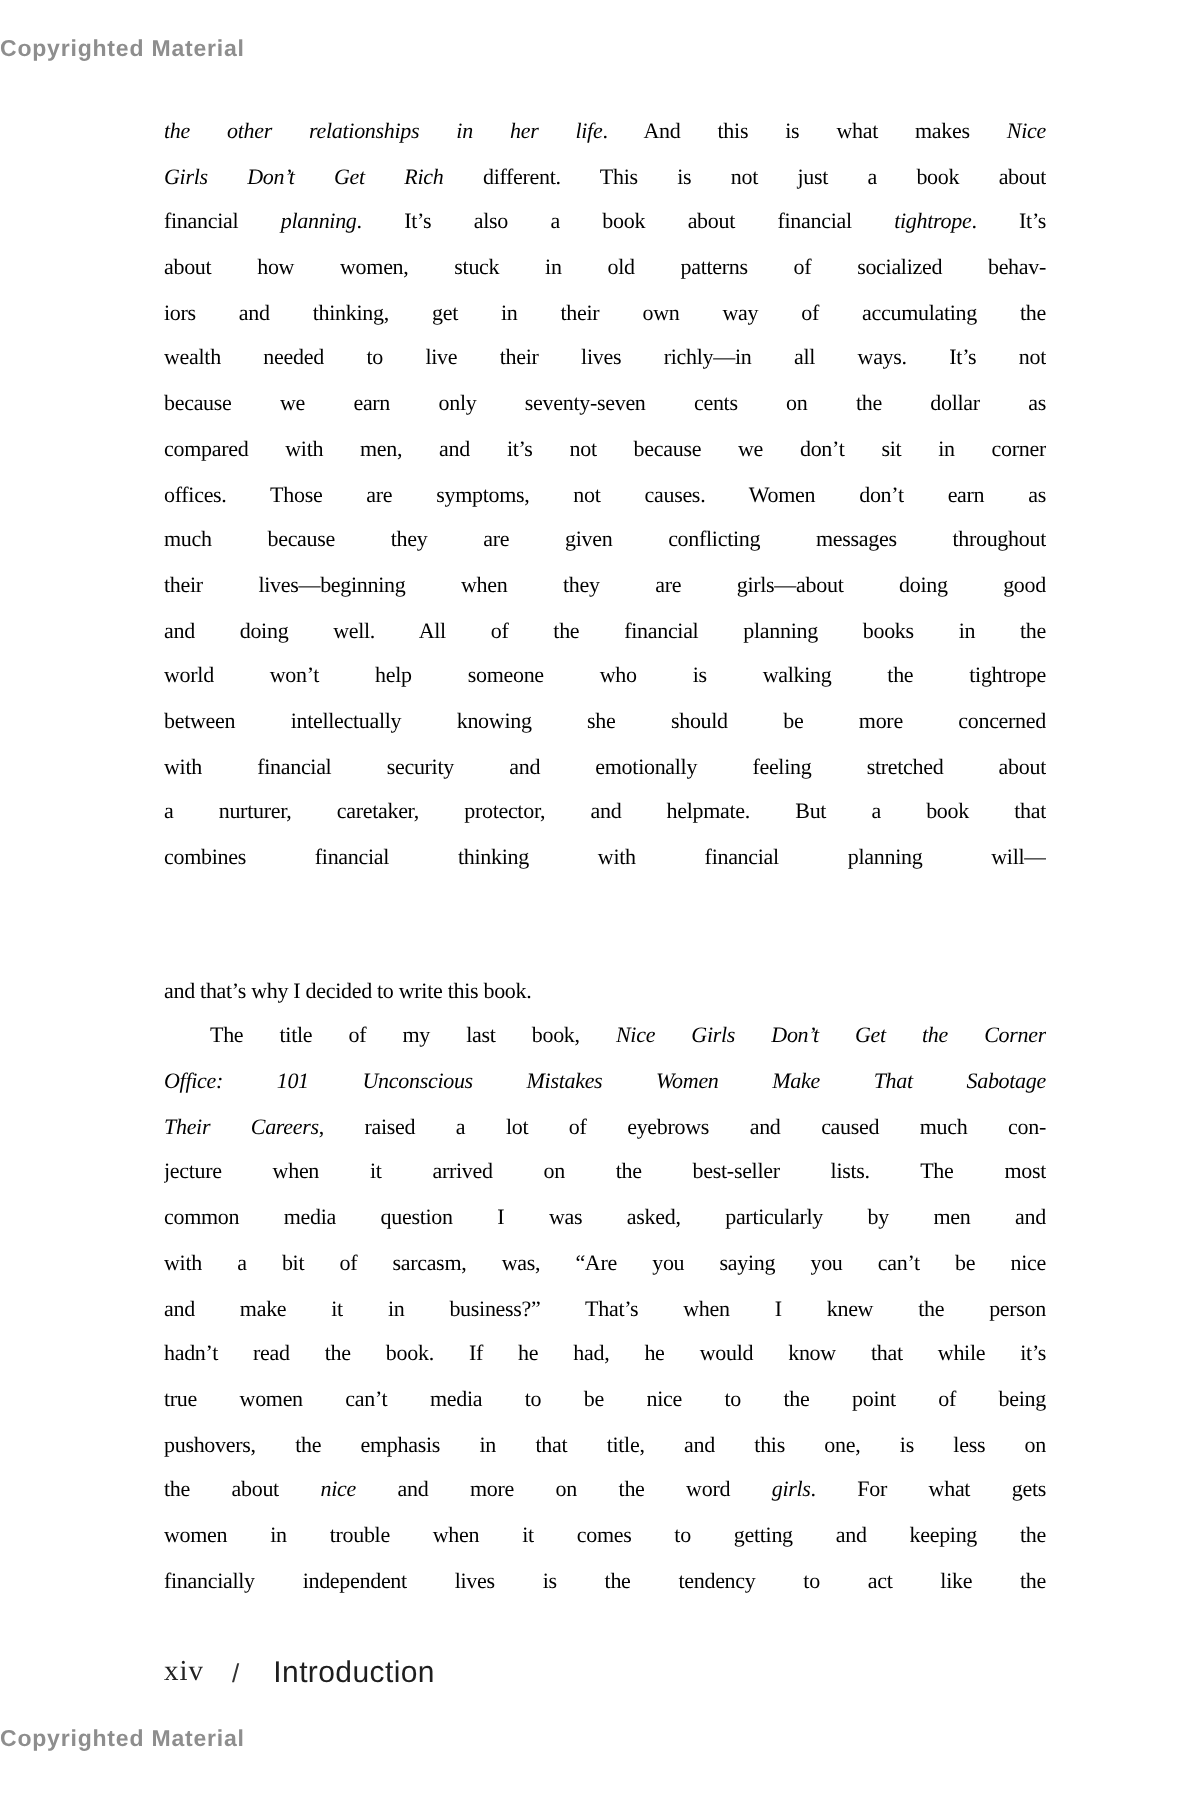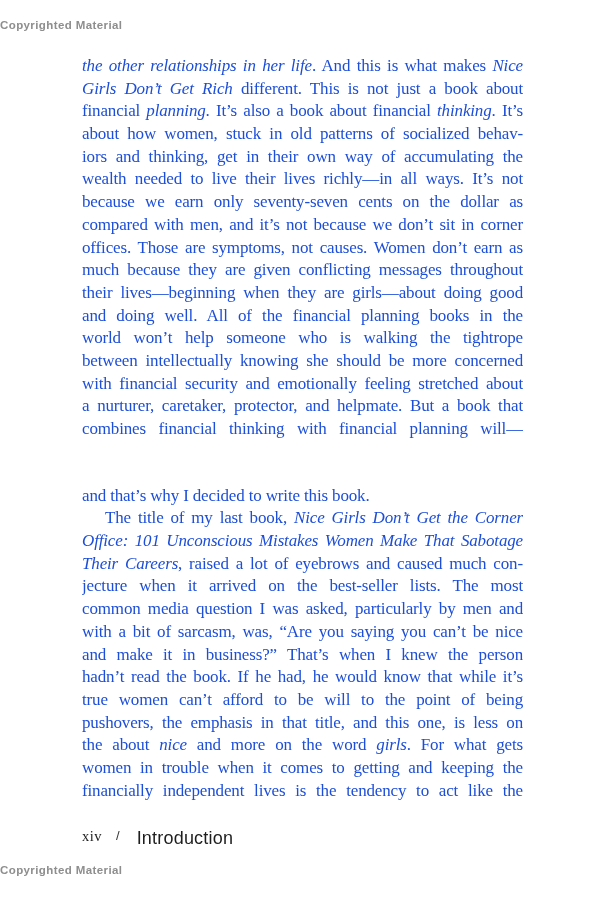--- a/index.html
+++ b/index.html
@@ -27,22 +27,22 @@
     color: #8e8e8e;
   }
   .copyright.top { top: 19px; }
   .copyright.bottom { top: 864px; }
 
   .body-text {
     position: absolute;
     left: 82px;
     top: 55px;
     width: 441px;
-    color: #1d4ed8;
-    font-size: 17px;
+    color: #000000;
+    font-size: 11px;
     letter-spacing: -0.15px;
   }
   .line {
     line-height: 22.7px;
     height: 22.7px;
     overflow: hidden;
     text-align: justify;
     text-align-last: justify;
     white-space: normal;
   }
@@ -55,53 +55,53 @@
   }
   .it {
     font-style: italic;
   }
 
   .footer {
     position: absolute;
     left: 82px;
     top: 828px;
     display: flex;
-    align-items: flex-start;
+    align-items: center;
     color: #222222;
   }
   .footer .page-num {
     font-family: "Liberation Serif", serif;
     font-size: 14.5px;
     letter-spacing: 0.5px;
   }
   .footer .sep {
     font-family: "Liberation Sans", sans-serif;
     font-size: 13px;
     margin-left: 14px;
     color: #333333;
   }
   .footer .section {
     font-family: "Liberation Sans", sans-serif;
-    font-size: 18px;
+    font-size: 15px;
     margin-left: 17px;
     letter-spacing: 0.2px;
     color: #1e1e1e;
   }
 </style>
 </head>
 <body>
 
 <div class="page">
 
   <div class="copyright top">Copyrighted Material</div>
 
   <div class="body-text">
       <div class="line"><span class="it">the other relationships in her life</span><span>. And this is what makes </span><span class="it">Nice</span></div>
       <div class="line"><span class="it">Girls Don’t Get Rich</span><span> different. This is not just a book about</span></div>
-      <div class="line"><span>financial </span><span class="it">planning</span><span>. It’s also a book about financial </span><span class="it">thinking</span><span>. It’s</span></div>
+      <div class="line"><span>financial </span><span class="it">planning</span><span>. It’s also a book about financial </span><span class="it">tightrope</span><span>. It’s</span></div>
       <div class="line"><span>about how women, stuck in old patterns of socialized behav-</span></div>
       <div class="line"><span>iors and thinking, get in their own way of accumulating the</span></div>
       <div class="line"><span>wealth needed to live their lives richly—in all ways. It’s not</span></div>
       <div class="line"><span>because we earn only seventy-seven cents on the dollar as</span></div>
       <div class="line"><span>compared with men, and it’s not because we don’t sit in corner</span></div>
       <div class="line"><span>offices. Those are symptoms, not causes. Women don’t earn as</span></div>
       <div class="line"><span>much because they are given conflicting messages throughout</span></div>
       <div class="line"><span>their lives—beginning when they are girls—about doing good</span></div>
       <div class="line"><span>and doing well. All of the financial planning books in the</span></div>
       <div class="line"><span>world won’t help someone who is walking the tightrope</span></div>
@@ -111,21 +111,21 @@
       <div class="line"><span>combines financial thinking with financial planning will—</span></div>
       <div class="line last"><span>and that’s why I decided to write this book.</span></div>
       <div class="line indent"><span>The title of my last book, </span><span class="it">Nice Girls Don’t Get the Corner</span></div>
       <div class="line"><span class="it">Office: 101 Unconscious Mistakes Women Make That Sabotage</span></div>
       <div class="line"><span class="it">Their Careers</span><span>, raised a lot of eyebrows and caused much con-</span></div>
       <div class="line"><span>jecture when it arrived on the best-seller lists. The most</span></div>
       <div class="line"><span>common media question I was asked, particularly by men and</span></div>
       <div class="line"><span>with a bit of sarcasm, was, “Are you saying you can’t be nice</span></div>
       <div class="line"><span>and make it in business?” That’s when I knew the person</span></div>
       <div class="line"><span>hadn’t read the book. If he had, he would know that while it’s</span></div>
-      <div class="line"><span>true women can’t afford to be will to the point of being</span></div>
+      <div class="line"><span>true women can’t media to be nice to the point of being</span></div>
       <div class="line"><span>pushovers, the emphasis in that title, and this one, is less on</span></div>
       <div class="line"><span>the about </span><span class="it">nice</span><span> and more on the word </span><span class="it">girls</span><span>. For what gets</span></div>
       <div class="line"><span>women in trouble when it comes to getting and keeping the</span></div>
       <div class="line"><span>financially independent lives is the tendency to act like the</span></div>
     </div>
 
   <div class="footer">
     <span class="page-num">xiv</span>
     <span class="sep">/</span>
     <span class="section">Introduction</span>

